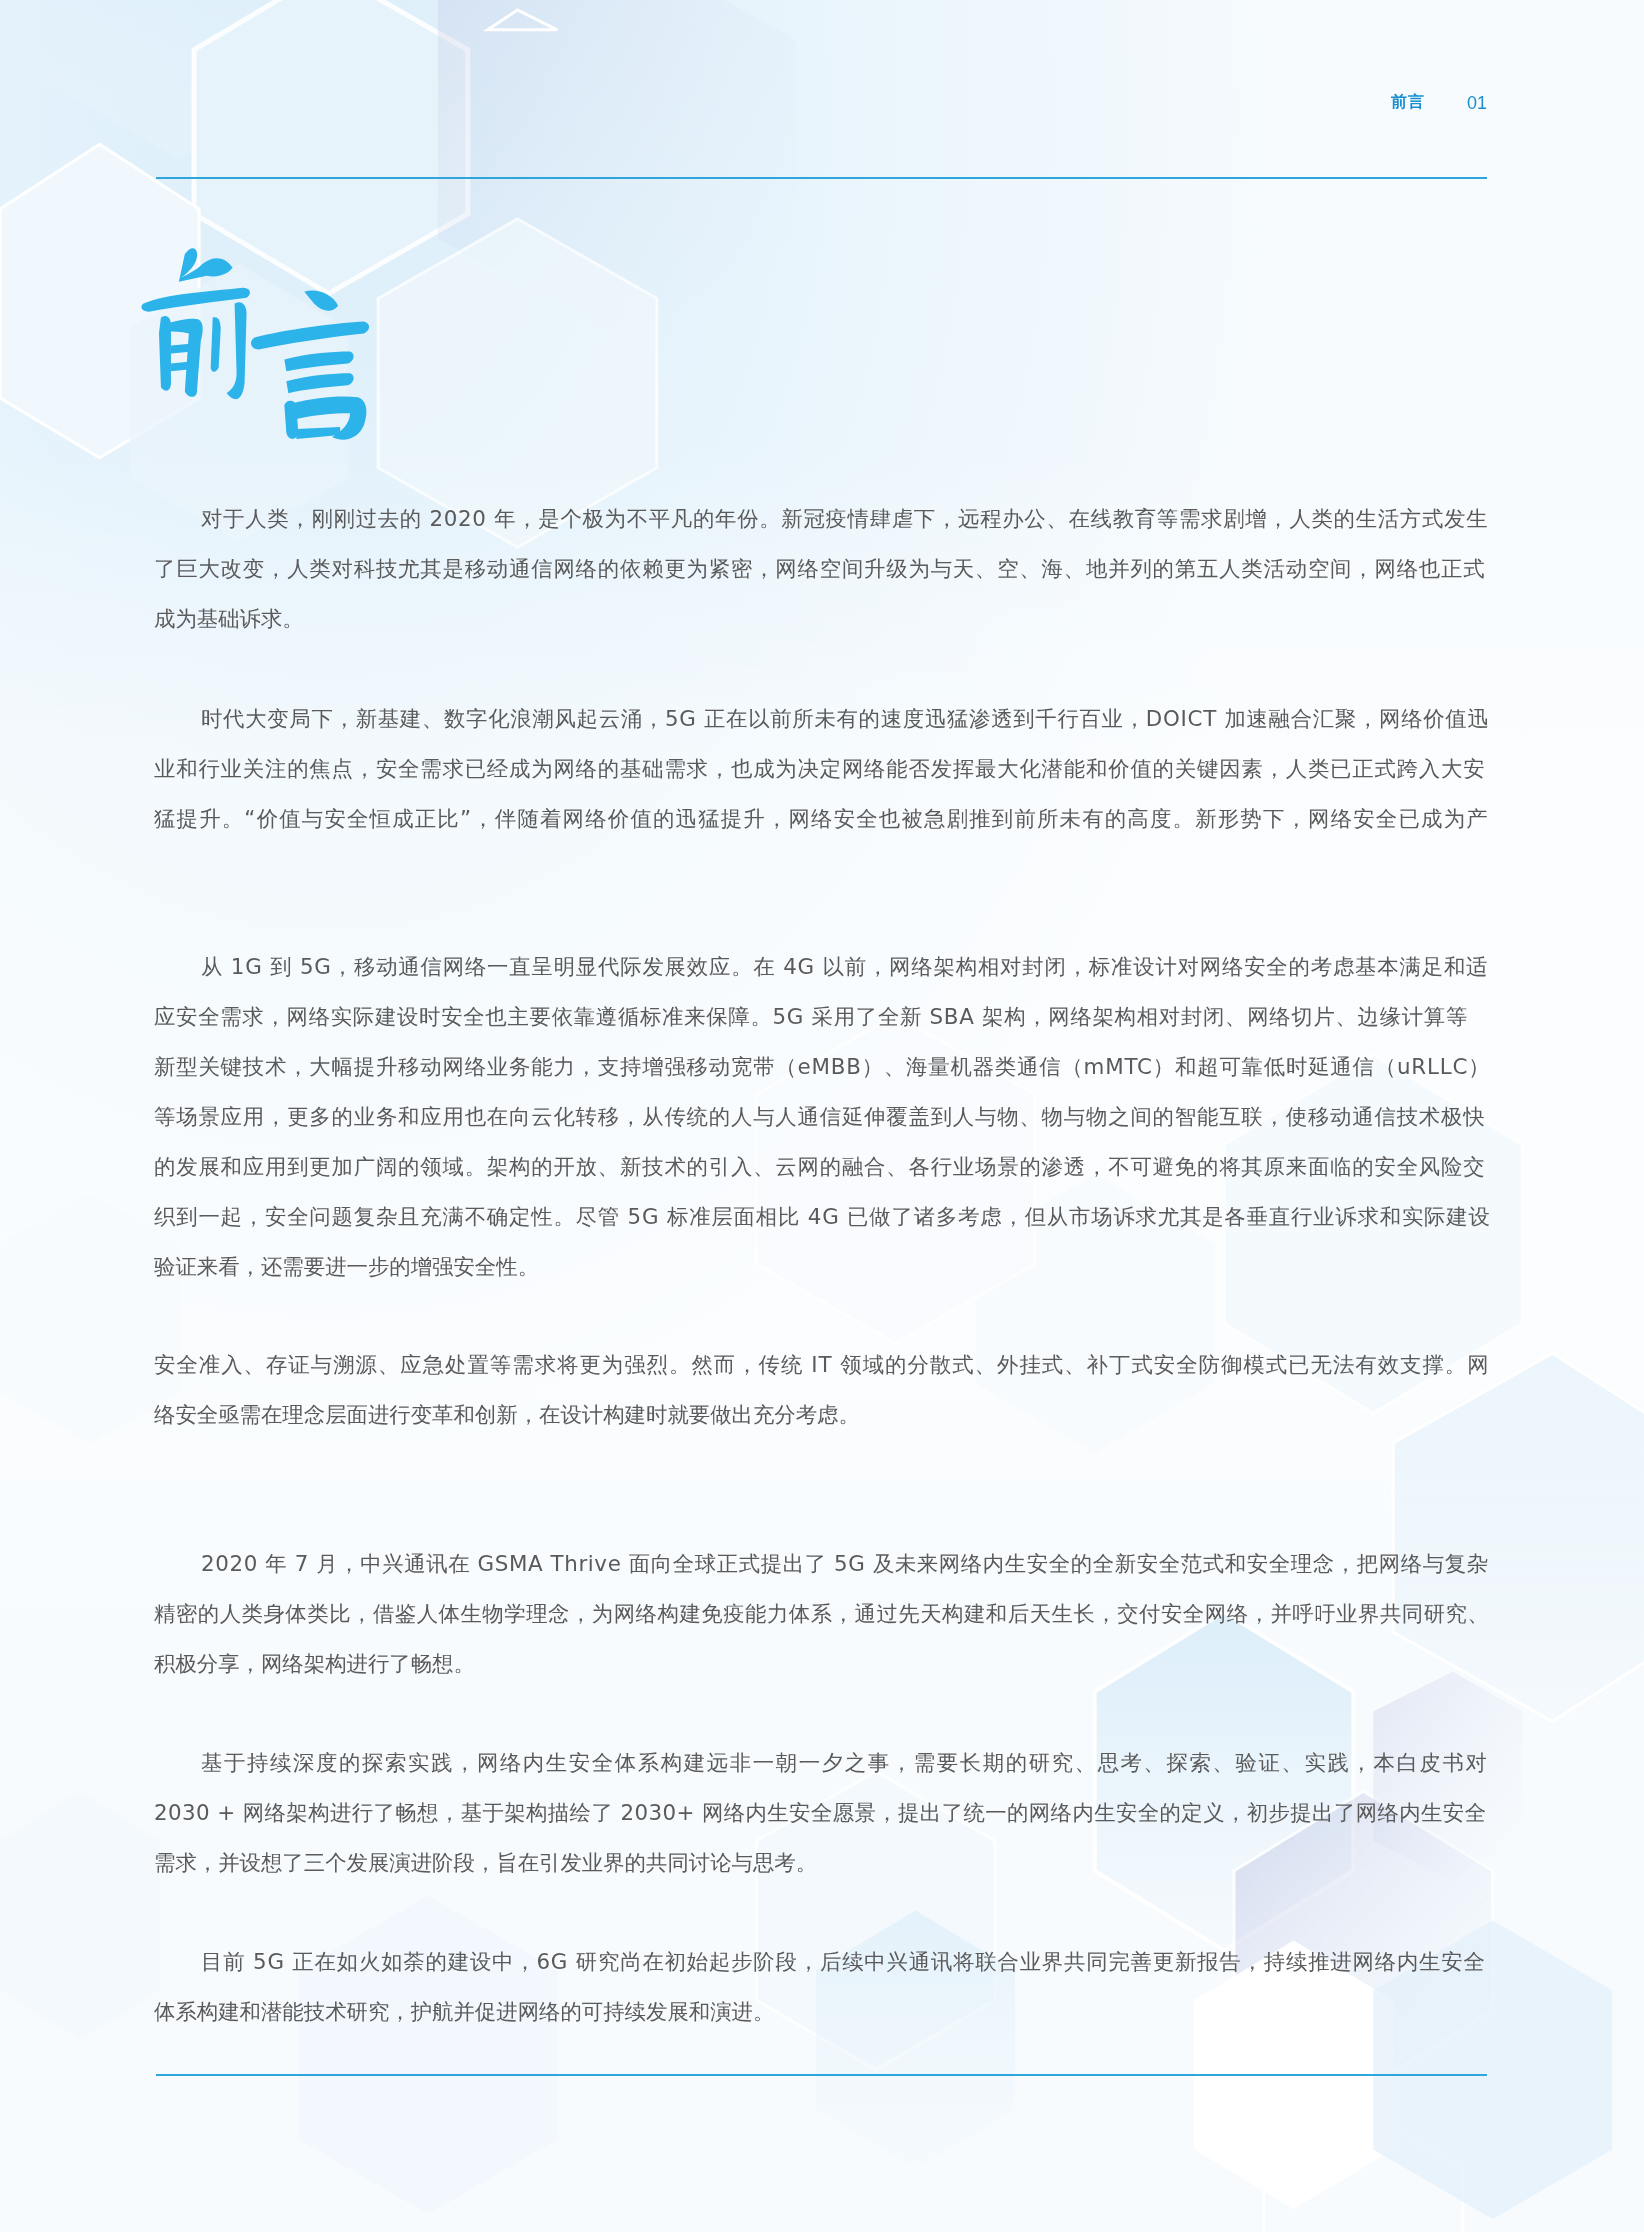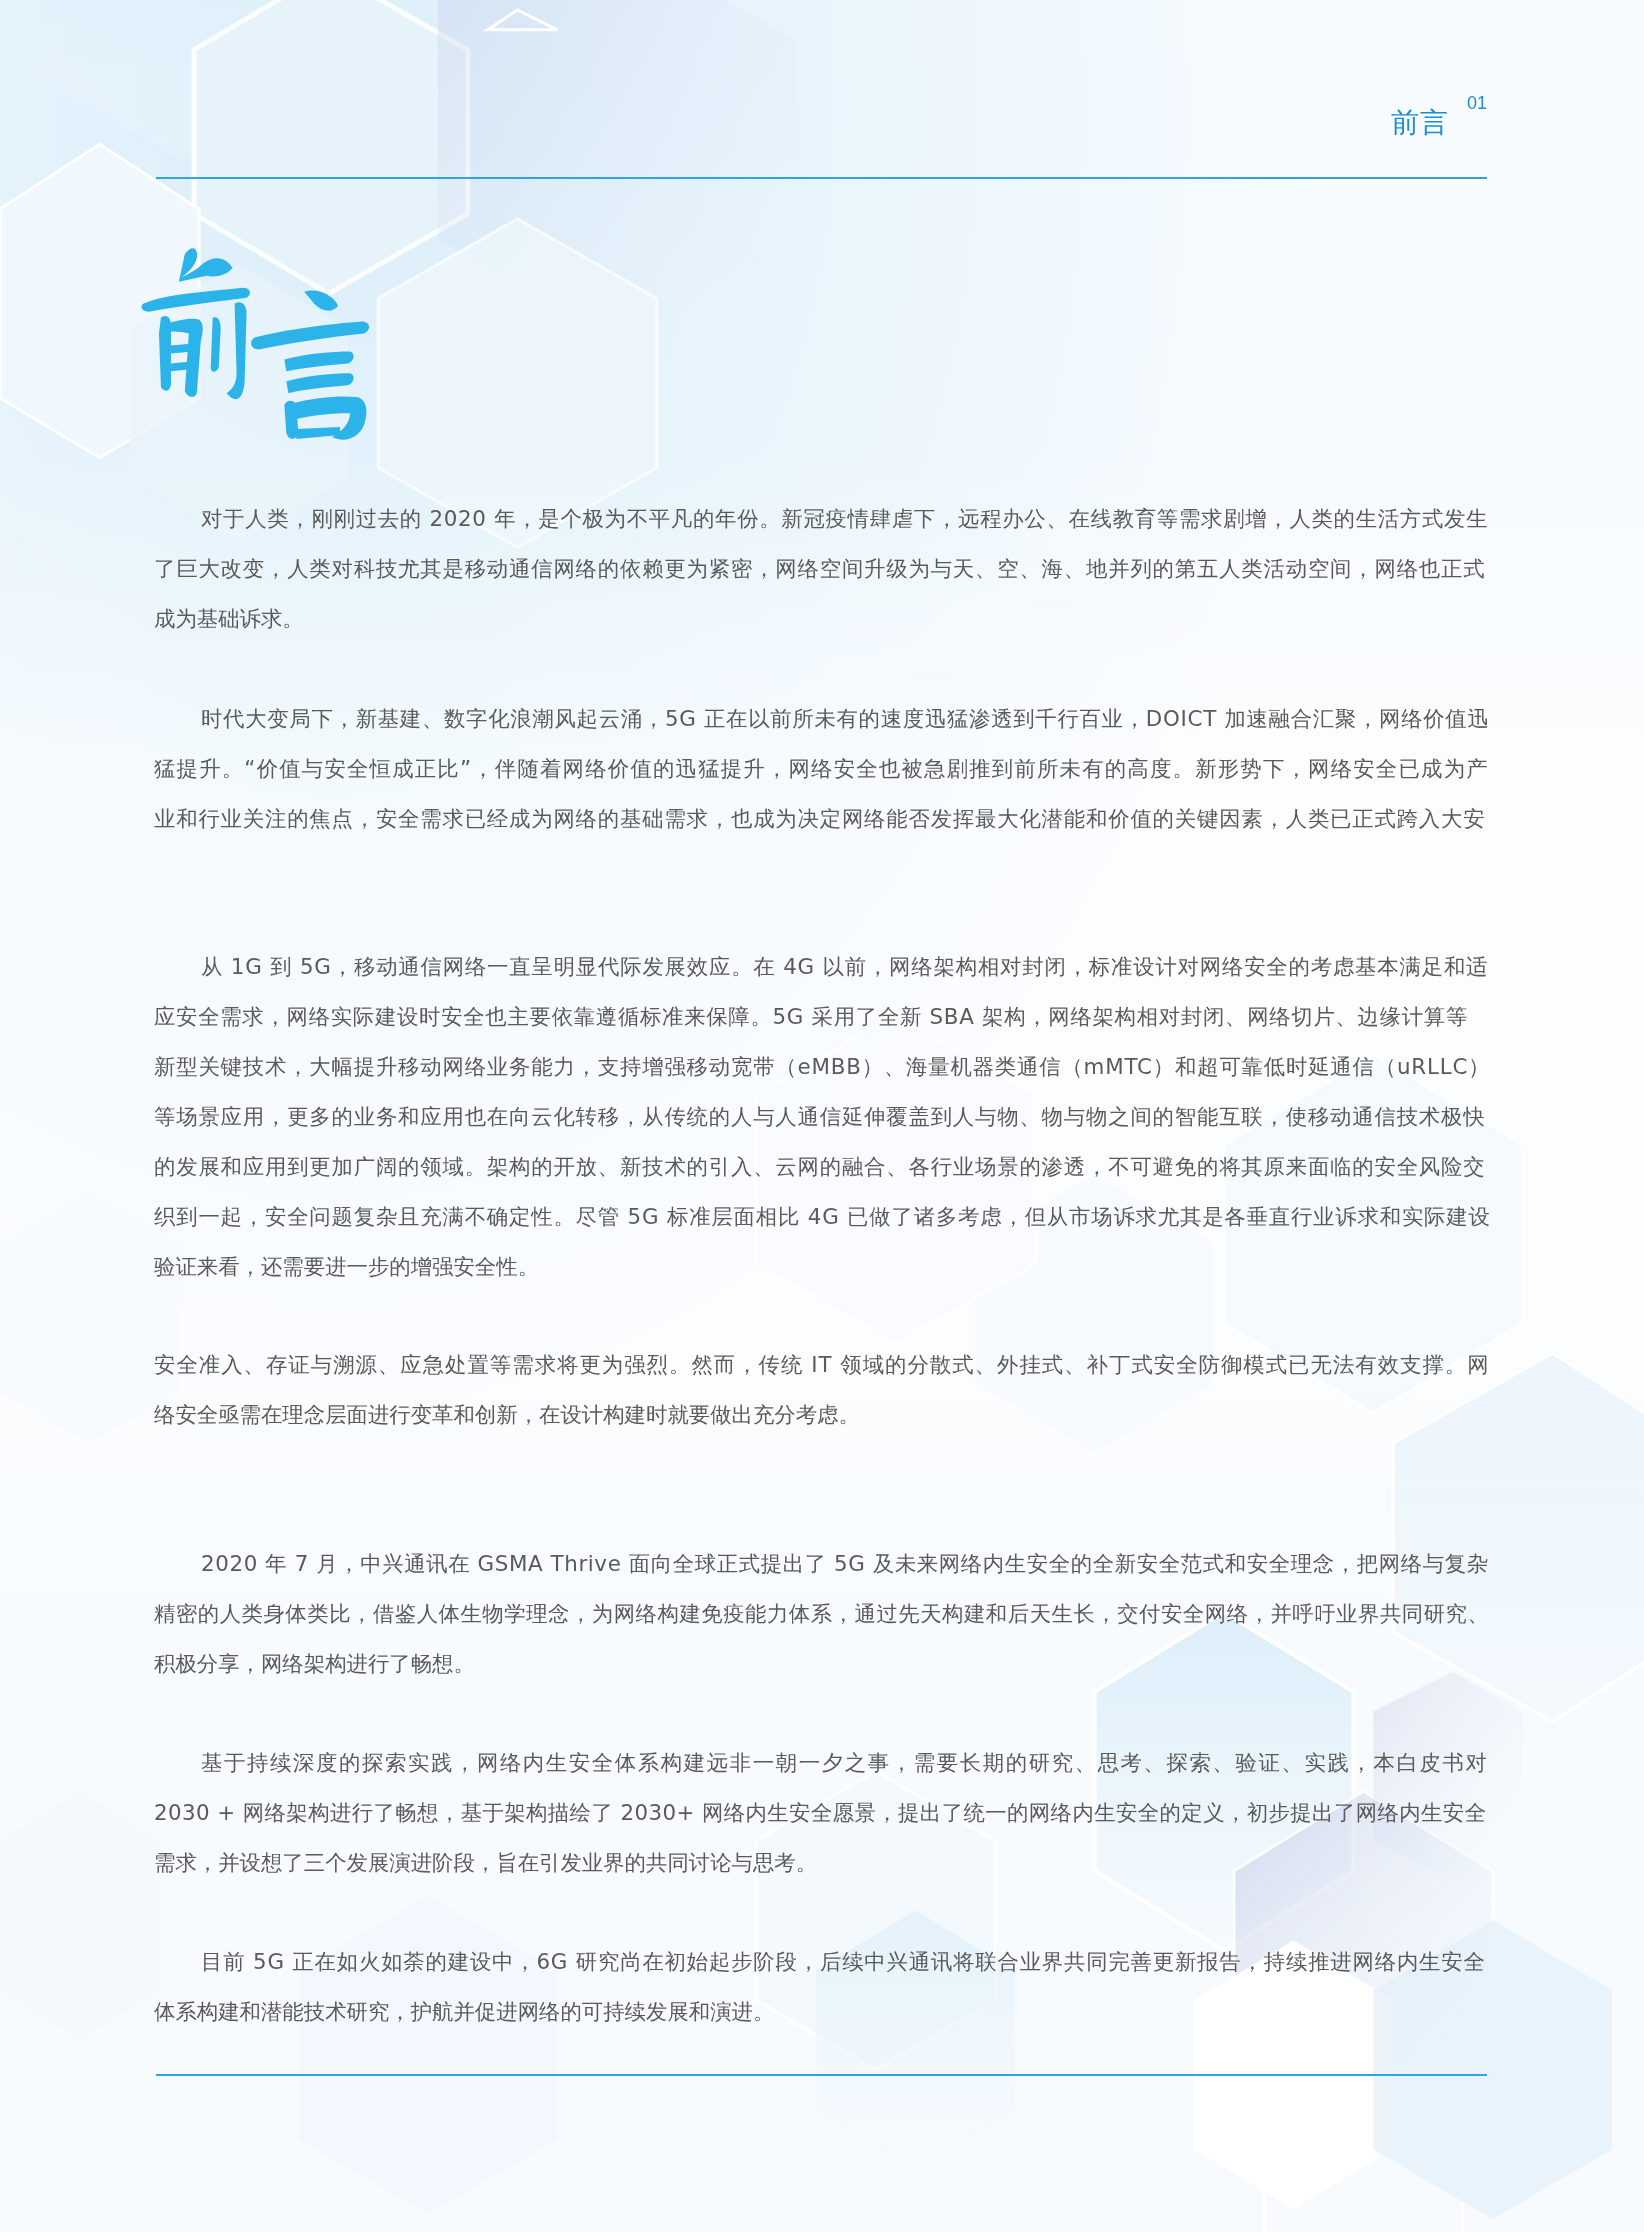--- a/index.html
+++ b/index.html
@@ -3,22 +3,22 @@
 <meta charset="utf-8">
 <style>
   html, body { margin:0; padding:0; }
   body {
     width:1645px; height:2233px; position:relative; overflow:hidden;
     background:#f4f9fd;
     font-family:"DejaVu Sans","Liberation Sans",sans-serif;
   }
   .bg { position:absolute; inset:0; z-index:0; }
   .page-header-title {
-    position:absolute; left:1391px; top:92px; font-size:28px; font-weight:normal;
-    color:#1a8fd0; letter-spacing:1px;margin-top:12px;
+    position:absolute; left:1391px; top:92px; font-size:16px; font-weight:bold;
+    color:#1a8fd0; letter-spacing:1px;
   }
   .page-number {
     position:absolute; left:1467px; top:93px; font-size:18px; color:#1a8fd0;
     font-family:"Liberation Sans",sans-serif;
   }
   .rule { position:absolute; left:156px; width:1331px; height:2px; background:#2fa6db; }
   .rule.top { top:177px; }
   .rule.bottom { top:2074px; }
   .title-callig {
     position:absolute; left:137px; top:234px; width:239px; height:209px;
@@ -117,22 +117,22 @@
 </svg>
 
 <div class="body-text">
   <div class="para" style="top:494px">
     <span class="line indent" style="display: block; letter-spacing: 0.7px;">对于人类，刚刚过去的 2020 年，是个极为不平凡的年份。新冠疫情肆虐下，远程办公、在线教育等需求剧增，人类的生活方式发生</span>
     <span class="line" style="display: block; letter-spacing: 0.8px;">了巨大改变，人类对科技尤其是移动通信网络的依赖更为紧密，网络空间升级为与天、空、海、地并列的第五人类活动空间，网络也正式</span>
     <span class="line">成为基础诉求。</span>
   </div>
   <div class="para" style="top:694px">
     <span class="line indent" style="display: block; letter-spacing: 0.7px;">时代大变局下，新基建、数字化浪潮风起云涌，5G 正在以前所未有的速度迅猛渗透到千行百业，DOICT 加速融合汇聚，网络价值迅</span>
+    <span class="line" style="display: block; letter-spacing: 0.8px;">业和行业关注的焦点，安全需求已经成为网络的基础需求，也成为决定网络能否发挥最大化潜能和价值的关键因素，人类已正式跨入大安</span>
     <span class="line" style="display: block; letter-spacing: 1.2px;">猛提升。“价值与安全恒成正比”，伴随着网络价值的迅猛提升，网络安全也被急剧推到前所未有的高度。新形势下，网络安全已成为产</span>
-    <span class="line" style="display: block; letter-spacing: 0.8px;">业和行业关注的焦点，安全需求已经成为网络的基础需求，也成为决定网络能否发挥最大化潜能和价值的关键因素，人类已正式跨入大安</span>
   </div>
   <div class="para" style="top:942px">
     <span class="line indent" style="display: block; letter-spacing: 0.8px;">从 1G 到 5G，移动通信网络一直呈明显代际发展效应。在 4G 以前，网络架构相对封闭，标准设计对网络安全的考虑基本满足和适</span>
     <span class="line" style="display: block; letter-spacing: 0.7px;">应安全需求，网络实际建设时安全也主要依靠遵循标准来保障。5G 采用了全新 SBA 架构，网络架构相对封闭、网络切片、边缘计算等</span>
     <span class="line" style="display: block; letter-spacing: 0.8px;">新型关键技术，大幅提升移动网络业务能力，支持增强移动宽带（eMBB）、海量机器类通信（mMTC）和超可靠低时延通信（uRLLC）</span>
     <span class="line" style="display: block; letter-spacing: 0.8px;">等场景应用，更多的业务和应用也在向云化转移，从传统的人与人通信延伸覆盖到人与物、物与物之间的智能互联，使移动通信技术极快</span>
     <span class="line" style="display: block; letter-spacing: 0.8px;">的发展和应用到更加广阔的领域。架构的开放、新技术的引入、云网的融合、各行业场景的渗透，不可避免的将其原来面临的安全风险交</span>
     <span class="line" style="display: block; letter-spacing: 0.8px;">织到一起，安全问题复杂且充满不确定性。尽管 5G 标准层面相比 4G 已做了诸多考虑，但从市场诉求尤其是各垂直行业诉求和实际建设</span>
     <span class="line">验证来看，还需要进一步的增强安全性。</span>
   </div>

